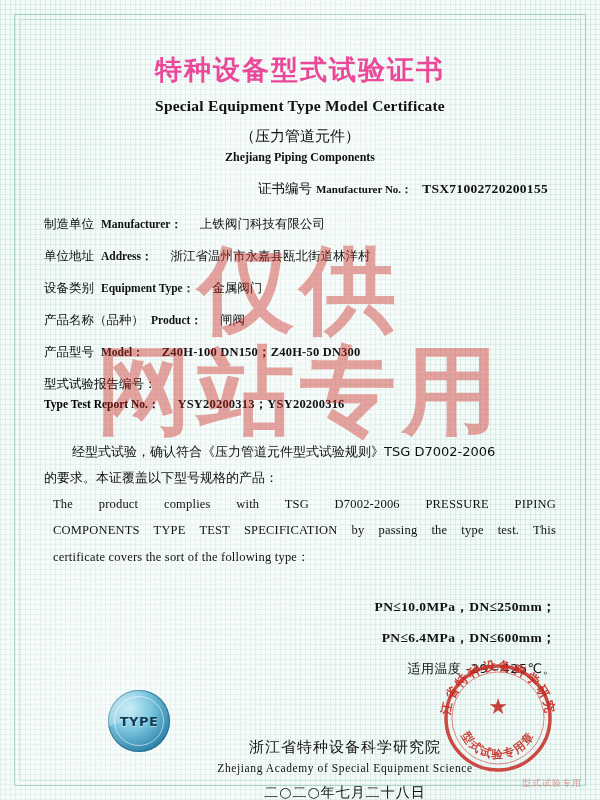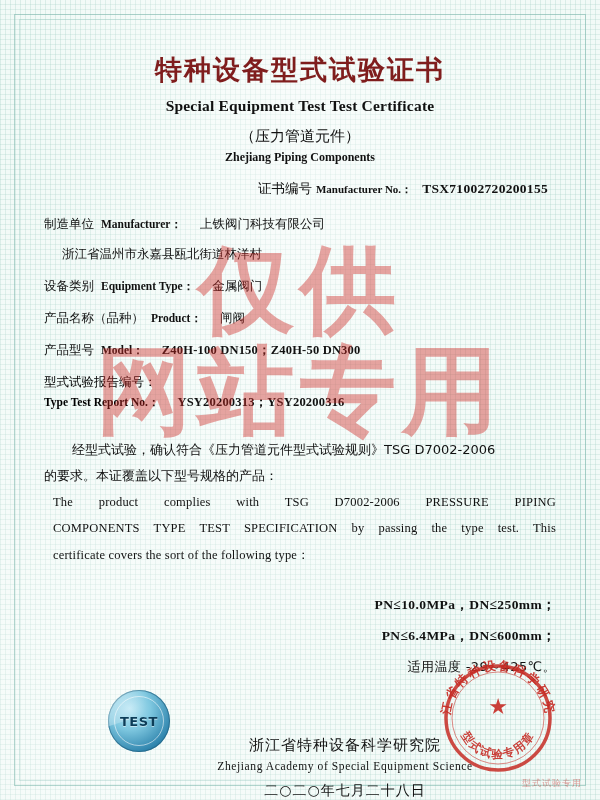--- a/index.html
+++ b/index.html
@@ -72,21 +72,21 @@
   .content {
     position: relative;
     z-index: 3;
     padding: 0 44px;
   }
   .title-cn {
     text-align: center;
     font-size: 27px;
     font-weight: bold;
     letter-spacing: 2px;
-    color: #7f1d1d;
+    color: #ec4899;
     margin-top: 52px;
     font-family: "DejaVu Sans", sans-serif;
   }
   .title-en {
     text-align: center;
     font-size: 15.5px;
     font-weight: bold;
     color: #111;
     margin-top: 9px;
     letter-spacing: 0.2px;
@@ -336,41 +336,45 @@
   <div class="border-frame"></div>
 
   <div class="watermark">
     <span>仅供</span>
     <span class="wm-line2">网站专用</span>
   </div>
 
   <div class="content">
 
     <div class="title-cn">特种设备型式试验证书</div>
-    <div class="title-en">Special Equipment Test Test Certificate</div>
+    <div class="title-en">Special Equipment Type Model Certificate</div>
     <div class="subtitle-cn">（压力管道元件）</div>
     <div class="subtitle-en">Zhejiang Piping Components</div>
 
     <div class="cert-no-row">
       <span class="lbl-cn">证书编号</span>
       <span class="lbl-en">Manufacturer No.：</span>
       <span class="val">TSX71002720200155</span>
     </div>
 
     <div class="fields">
 
       <div class="field-row">
         <span class="field-label">
           <span class="cn">制造单位</span>
           <span class="en">Manufacturer：</span>
         </span>
         <span class="field-value">上铁阀门科技有限公司</span>
       </div>
 
       <div class="field-row">
+        <span class="field-label">
+          <span class="cn">单位地址</span>
+          <span class="en">Address：</span>
+        </span>
         <span class="field-value">浙江省温州市永嘉县瓯北街道林洋村</span>
       </div>
 
       <div class="field-row">
         <span class="field-label">
           <span class="cn">设备类别</span>
           <span class="en">Equipment Type：</span>
         </span>
         <span class="field-value">金属阀门</span>
       </div>
@@ -424,21 +428,21 @@
       <div class="issuer-en">Zhejiang Academy of Special Equipment Science</div>
       <div class="issue-date-cn">二○二○年七月二十八日</div>
 
     </div>
 
   </div>
 
   <div class="holo">
     <div class="holo-shine"></div>
     <div class="holo-ring"></div>
-    <div class="holo-text">TEST</div>
+    <div class="holo-text">TYPE</div>
   </div>
 
   <div class="seal">
     <svg width="140" height="140" viewBox="0 0 140 140" aria-hidden="true">
       <defs>
         <path id="sealTopArc" d="M 22,70 A 48,48 0 0 1 118,70"></path>
         <path id="sealBottomArc" d="M 30,70 A 40,40 0 0 0 110,70"></path>
       </defs>
       <circle cx="70" cy="70" r="52" fill="none" stroke="#c62b24" stroke-width="3.5" opacity="0.85"></circle>
       <circle cx="70" cy="70" r="46" fill="none" stroke="#c62b24" stroke-width="1" opacity="0.55"></circle>

